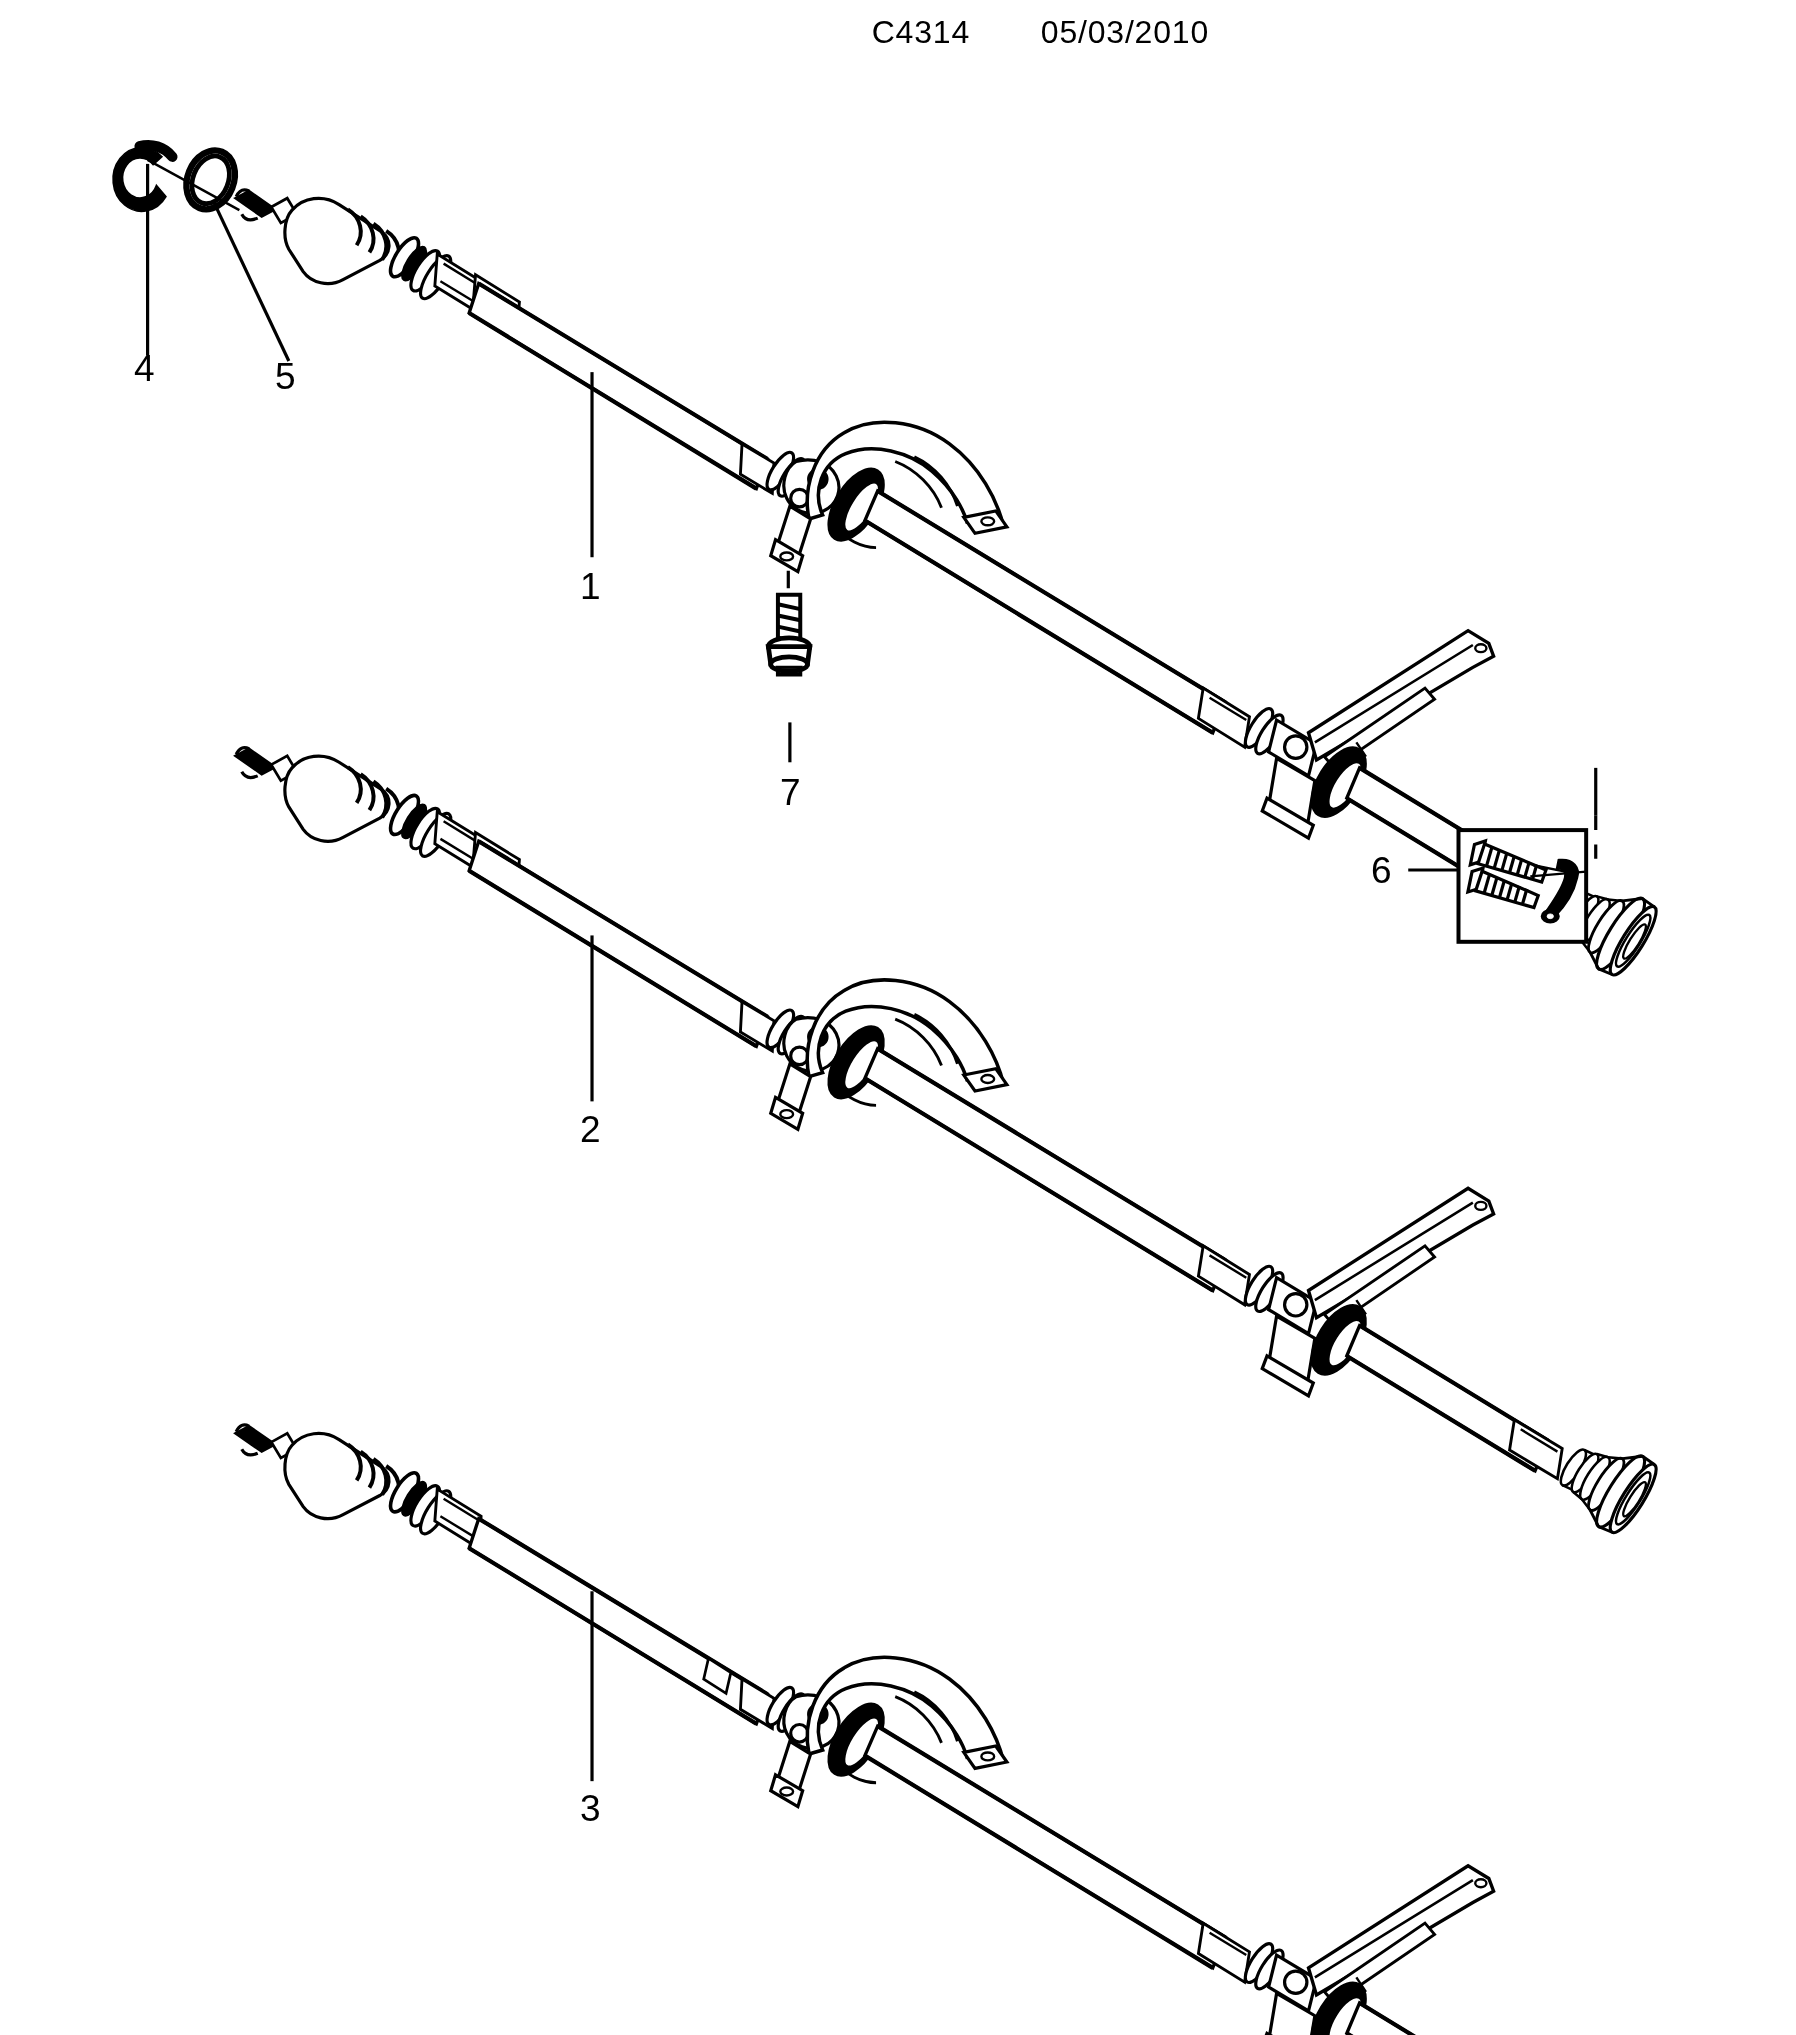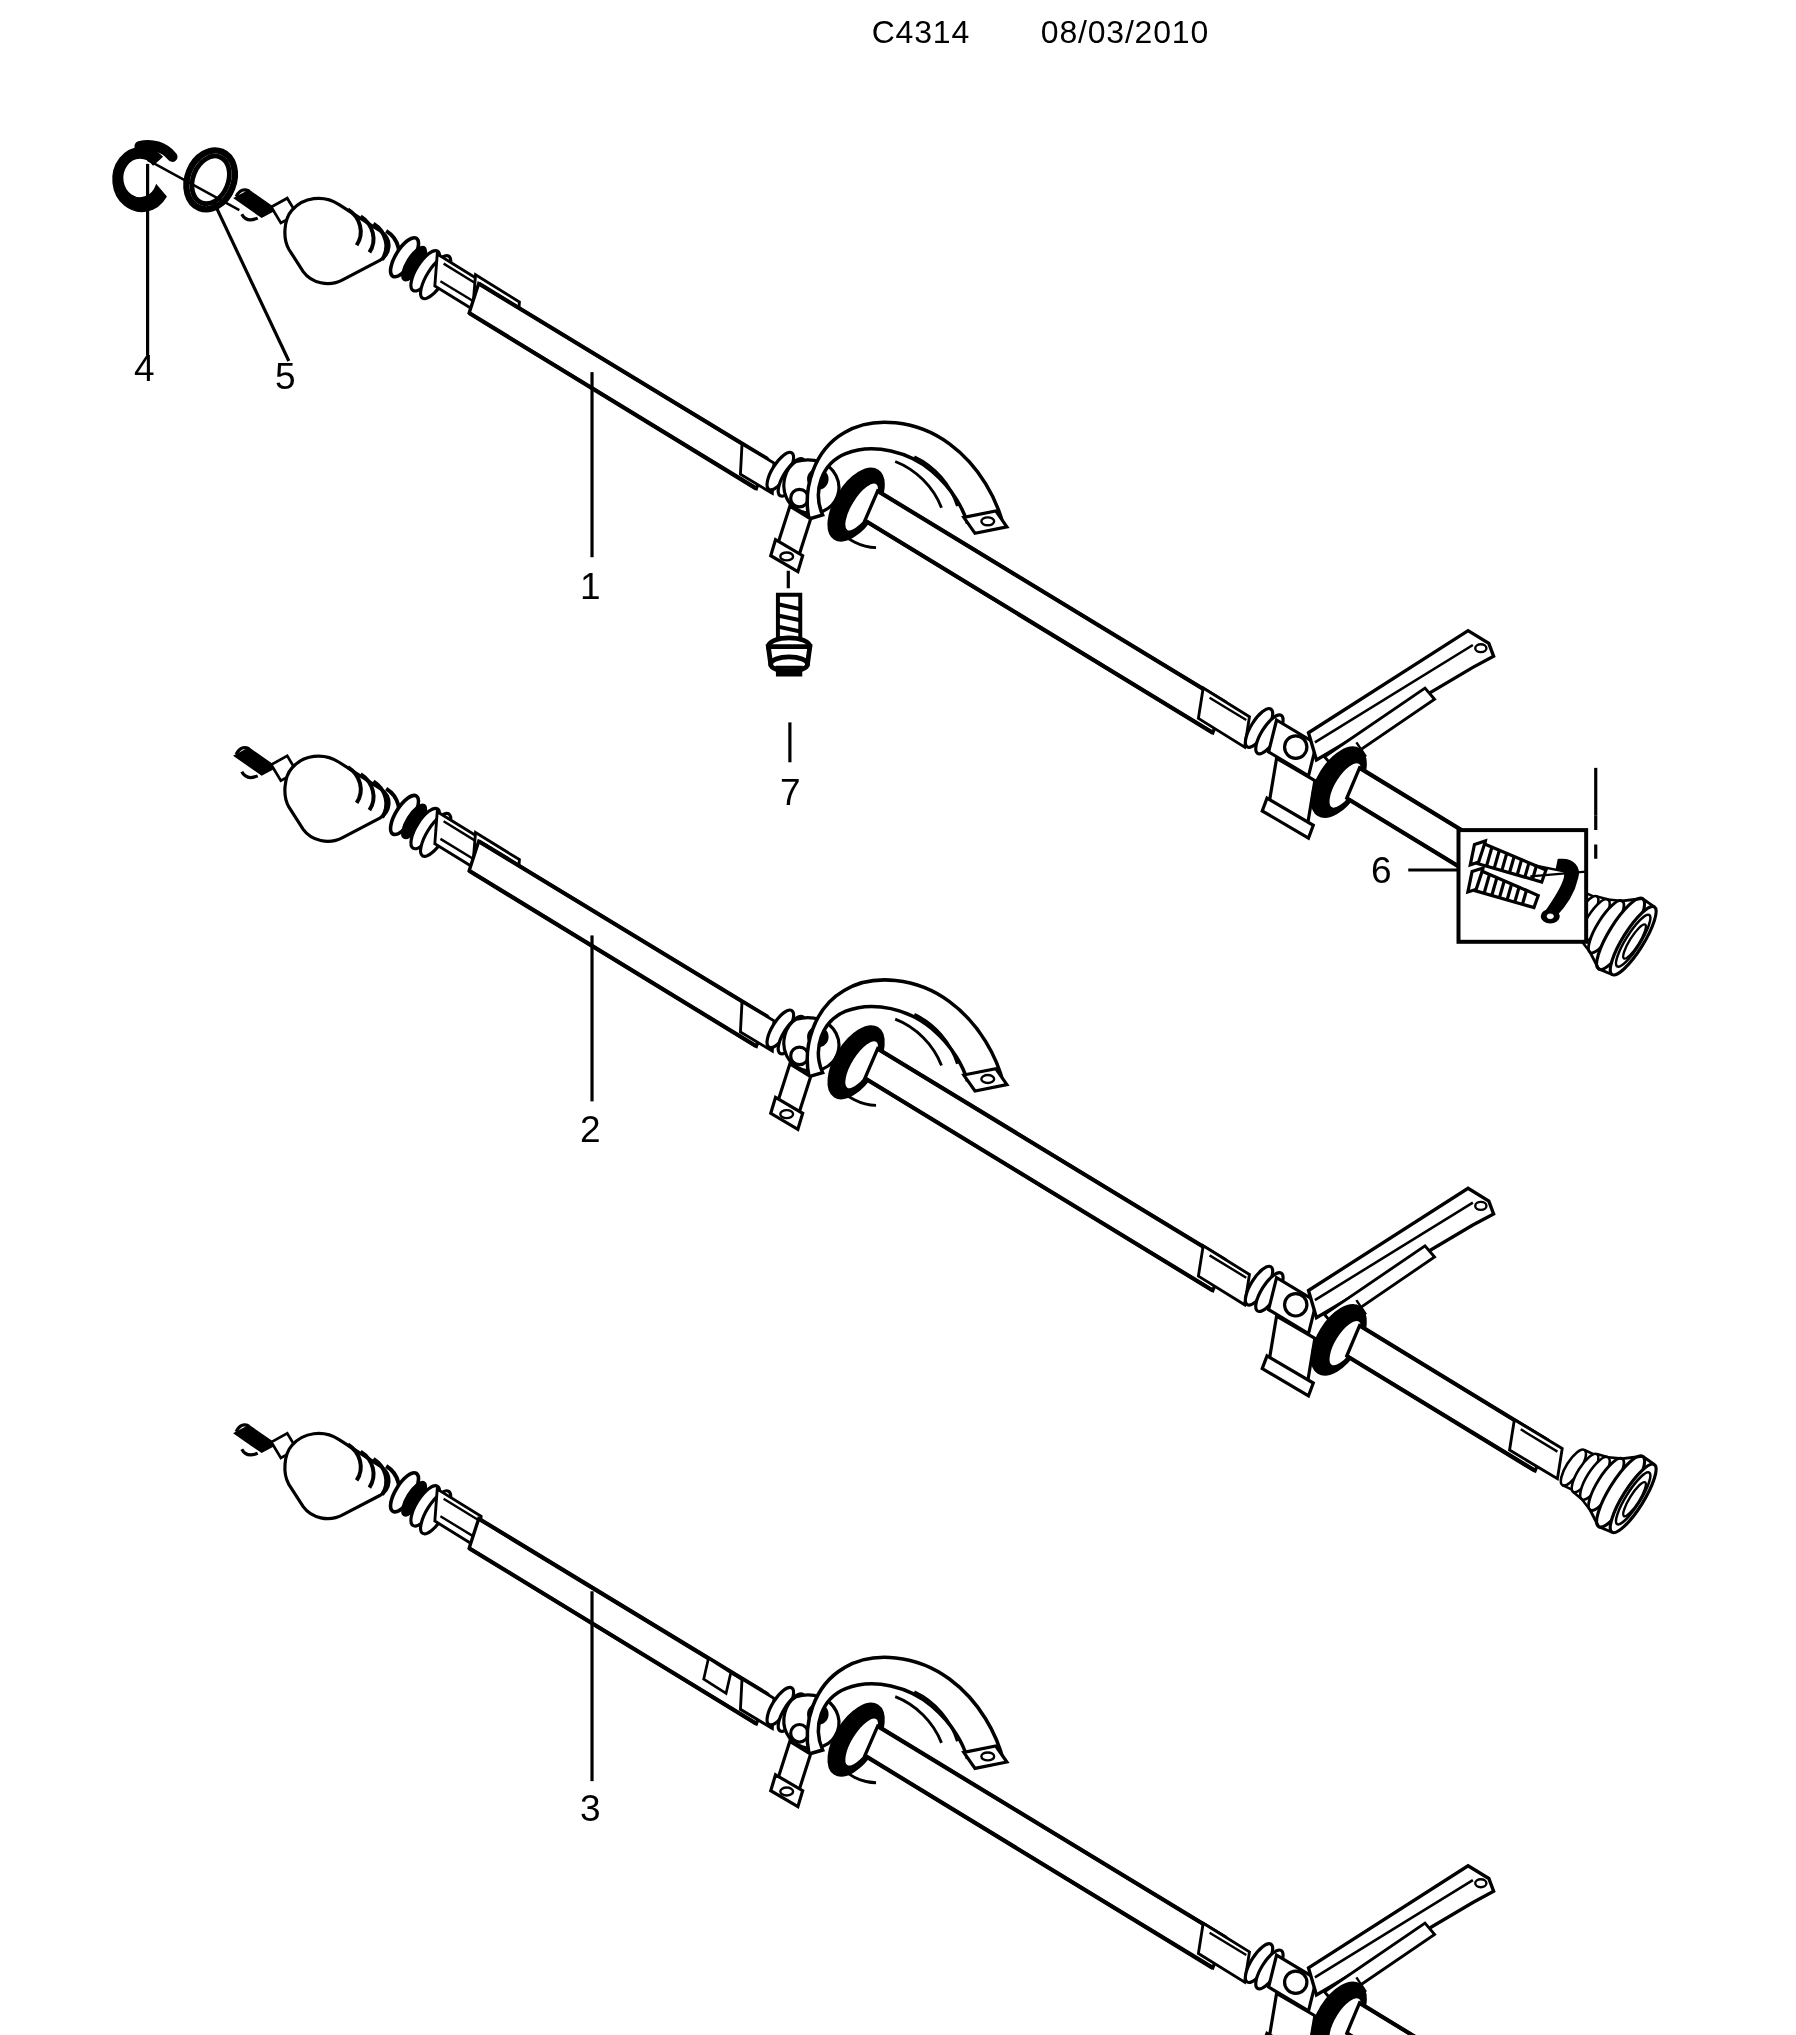--- a/index.html
+++ b/index.html
@@ -53,21 +53,21 @@
     white-space: nowrap;
   }
 </style>
 </head>
 <body>
 
 <div id="page">
 
   <div id="header">
     <span class="hdr-text" id="hdr-code">C4314</span>
-    <span class="hdr-text" id="hdr-date">08/03/2010</span>
+    <span class="hdr-text" id="hdr-date">05/03/2010</span>
   </div>
 
   <svg id="diagram-svg" viewBox="0 0 2251 2551" xmlns="http://www.w3.org/2000/svg">
 
     <defs>
 
       <g id="cv-flange-end">
 
         <ellipse cx="0" cy="0" rx="9" ry="26" fill="#fff" stroke="#000" stroke-width="3.2"></ellipse>
         <path d="M0,-26 L16,-28 M0,26 L16,24" stroke="#000" stroke-width="3.2" fill="none"></path>

